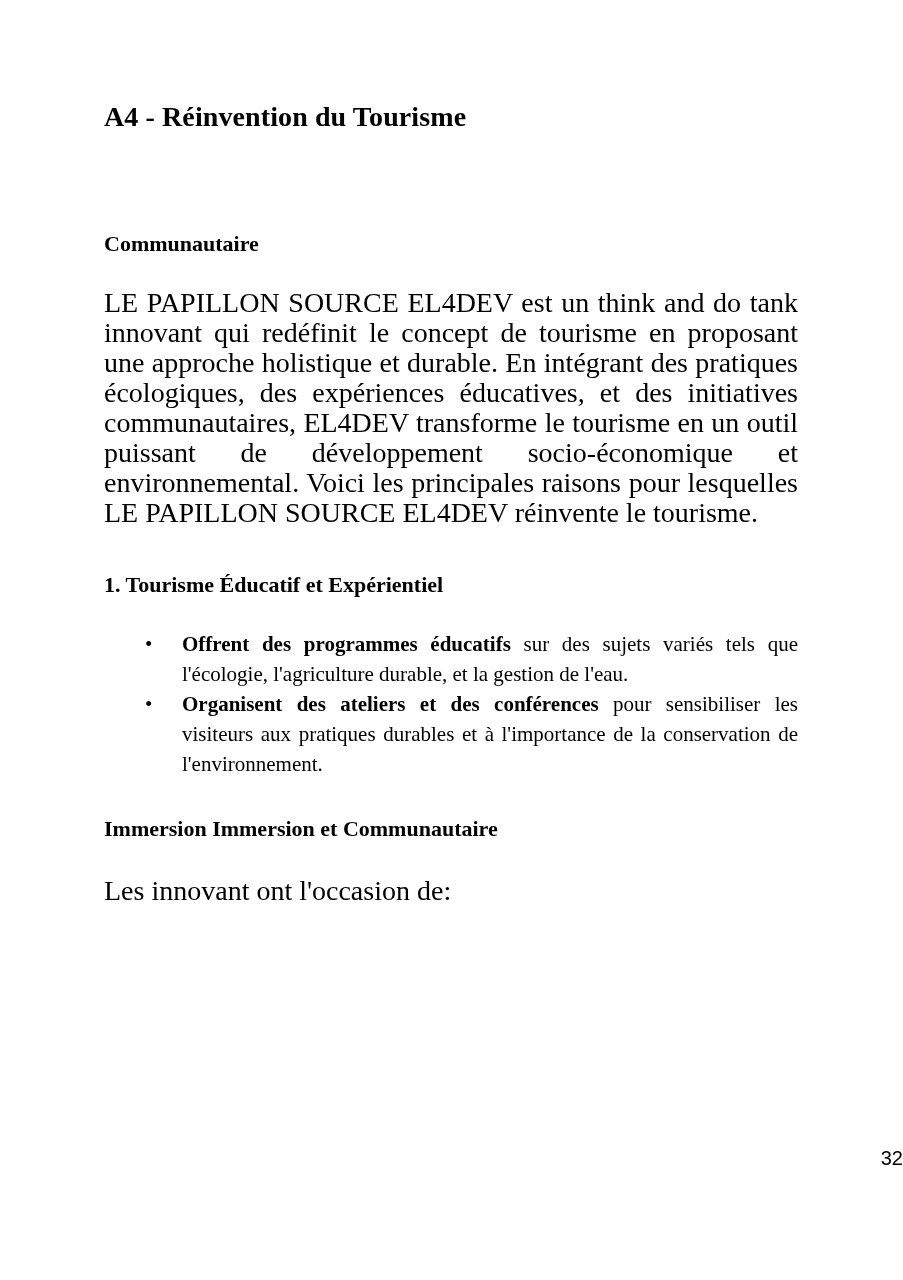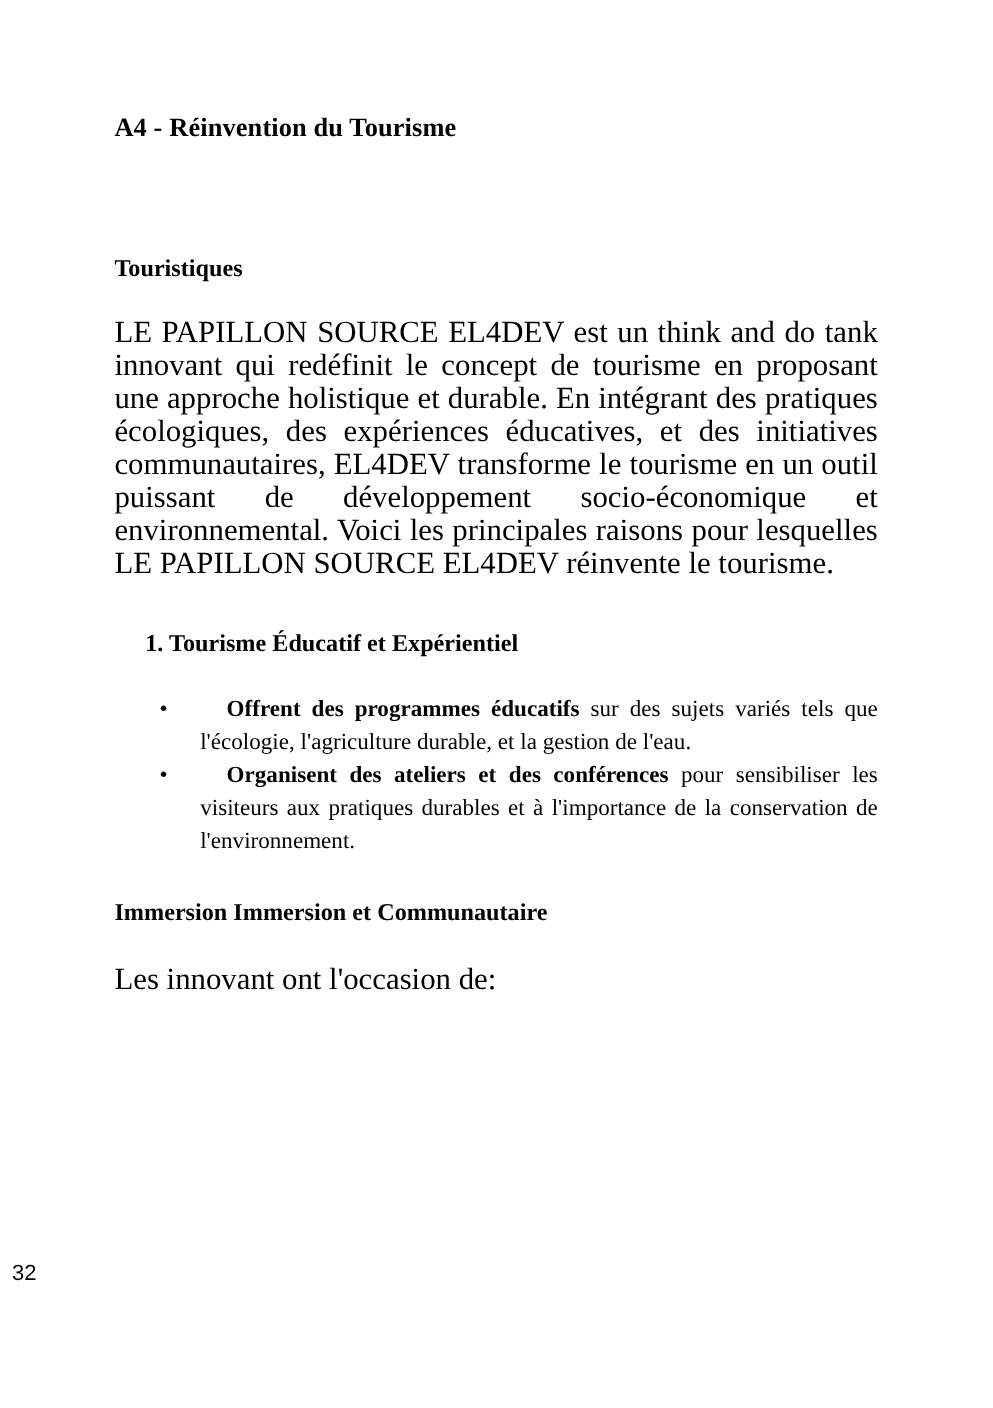--- a/index.html
+++ b/index.html
@@ -23,37 +23,37 @@
   }
 
   .content {
     position: absolute;
     left: 104px;
     top: 0;
     width: 694px;
   }
 
   .doc-title {
-    font-size: 24px;
+    font-size: 28px;
     font-weight: bold;
     line-height: 38px;
     margin: 0;
     padding-top: 98px;
     letter-spacing: 0.1px;
   }
 
   .section-heading {
     font-size: 22px;
     font-weight: bold;
     line-height: 28px;
     margin: 0;
   }
 
   .h-introduction   { padding-top: 94px; }
-  .h-numbered       { padding-top: 43px; margin-left: 28px; }
+  .h-numbered       { padding-top: 43px; }
   .h-subsection     { padding-top: 37px; }
   .h-immersion      { padding-top: 36px; }
 
   .body-par {
     font-size: 28px;
     line-height: 30px;
     text-align: justify;
     text-justify: inter-word;
     margin: 0;
     hyphens: none;
@@ -87,49 +87,48 @@
   .bullet-marker {
     position: absolute;
     left: 41px;
     top: 0;
     font-size: 21px;
     line-height: 30px;
   }
 
   .bullet-lead {
     font-weight: bold;
-    margin-left: 24px;
   }
 
   .bullet-text-last-line,
   .bullet-item > .tail {
     
   }
 
   .page-number {
     position: absolute;
     left: 0;
     right: 0;
     top: 1146px;
-    text-align: left;
+    text-align: right;
     font-family: "Liberation Sans", "DejaVu Sans", sans-serif;
     font-size: 20px;
     line-height: 24px;
     padding-left: 11px;
   }
 </style>
 </head>
 <body>
 
 <div class="page">
   <div class="content">
 
     <h1 class="doc-title">A4 - Réinvention du Tourisme</h1>
 
-    <h2 class="section-heading h-introduction">Touristiques</h2>
+    <h2 class="section-heading h-introduction">Communautaire</h2>
 
     <p class="body-par p-intro">LE PAPILLON SOURCE EL4DEV est un think and do tank innovant qui redéfinit le concept de tourisme en proposant une approche holistique et durable. En intégrant des pratiques écologiques, des expériences éducatives, et des initiatives communautaires, EL4DEV transforme le tourisme en un outil puissant de développement socio-économique et environnemental. Voici les principales raisons pour lesquelles LE PAPILLON SOURCE EL4DEV réinvente le tourisme.</p>
 
     <h2 class="section-heading h-numbered">1. Tourisme Éducatif et Expérientiel</h2>
 
 
 
     <ul class="bullet-list">
       <li class="bullet-item">
         <span class="bullet-marker">•</span><span class="bullet-lead">Offrent des programmes éducatifs</span><span class="tail"> sur des sujets variés tels que l'écologie, l'agriculture durable, et la gestion de l'eau.</span>

